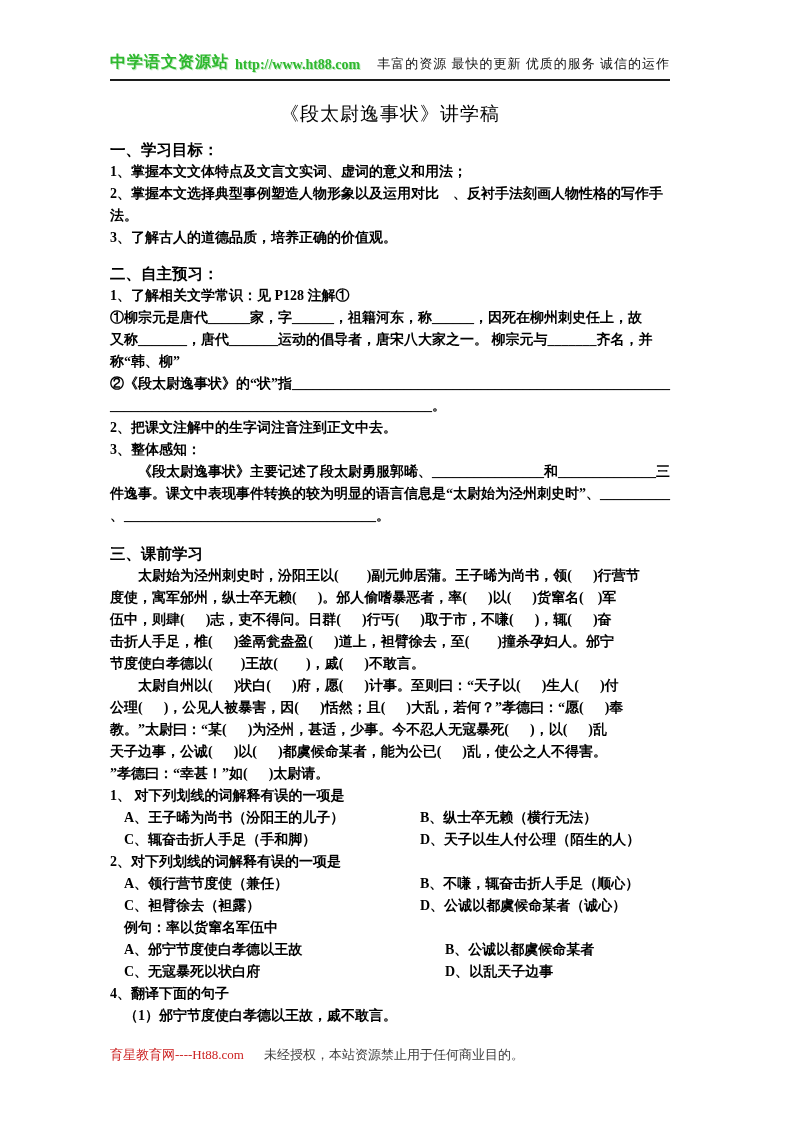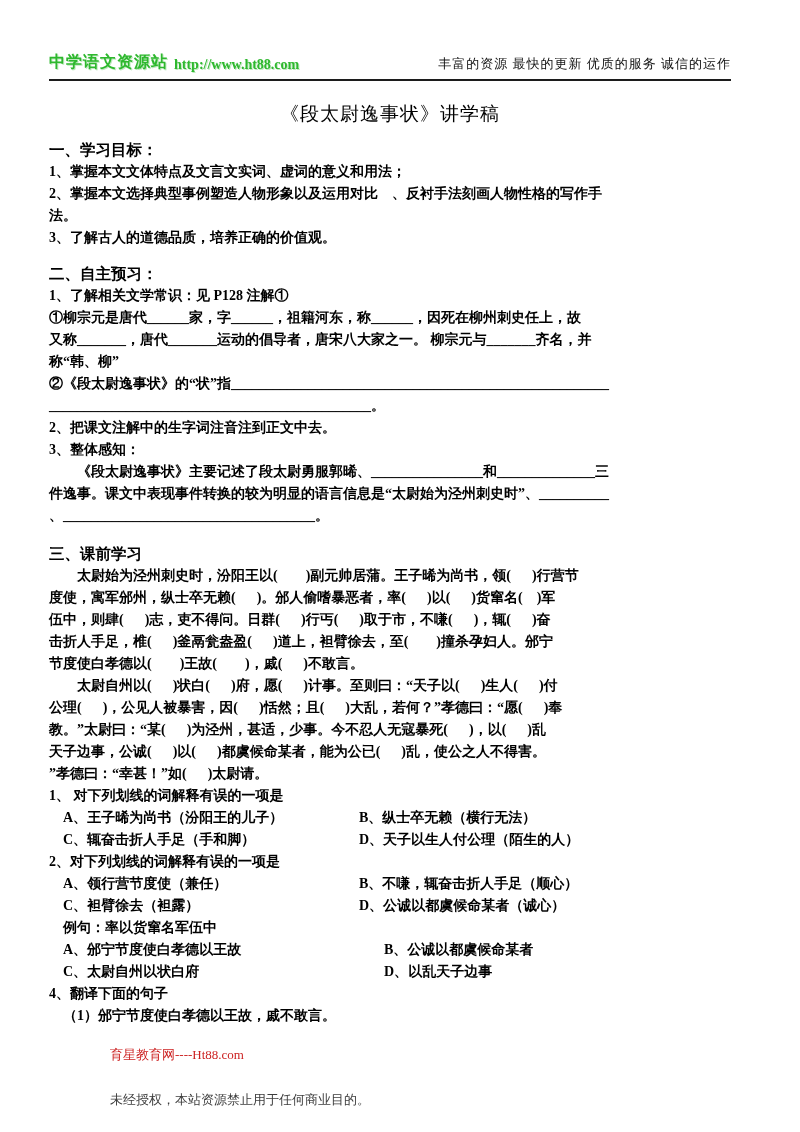--- a/index.html
+++ b/index.html
@@ -1,21 +1,21 @@
 <!DOCTYPE html>
 <html style="--logo_green: #2eb82e; --footer_red: #cc2222;"><head>
 <meta charset="utf-8">
 <style>
   html,body{margin:0;padding:0;background:#888;}
   .page{
     width:800px;height:1132px;position:relative;background:#fff;
     font-family:"Liberation Serif","DejaVu Serif",serif;color:#000;
     margin:0 auto;overflow:hidden;box-sizing:border-box;
   }
-  .content{padding:0 49px;box-sizing:border-box;width:780px;}
+  .content{padding:0 110px;box-sizing:border-box;width:780px;}
   
   .header-row{
     display:flex;justify-content:space-between;align-items:flex-end;
     border-bottom:2px solid #1c1c1c;padding:52px 0 6px 0;
   }
   .logo-group{display:flex;align-items:flex-end;gap:6px;white-space:pre;}
   .logo-cn{
     color:var(--logo_green,#2eb82e);font-weight:bold;font-size:16px;
     text-shadow:1px 1px 0 #bfe8bf;letter-spacing:1px;
   }
@@ -29,21 +29,21 @@
   
   .doc-body{font-weight:bold;}
   .bline{font-size:14px;line-height:22px;white-space:pre;}
   .bline.head{font-size:15.5px;}
   .bline.cols{display:flex;}
   .cell{white-space:pre;display:inline-block;}
   .ul{text-underline-offset:3px;}
   
   .footer{
     position:absolute;top:1046px;left:110px;right:110px;
-    display:flex;align-items:baseline;gap:27px;font-size:13px;white-space:pre;flex-direction:column;
+    display:flex;align-items:baseline;gap:20px;font-size:13px;white-space:pre;
   }
   .footer-site{color:var(--footer_red,#cc2222);}
   .footer-notice{color:#3d3d3d;}
 </style>
 </head>
 <body>
 
 <div class="page">
   <div class="content">
 
@@ -86,21 +86,21 @@
         <div class="bline"><span>天子边事，公诚(      )以(      )都虞候命某者，能为公已(      )乱，</span><span class="ul">使公之人不得害。</span></div>
         <div class="bline"><span>”孝德曰：“幸甚！”如(      )太尉请。</span></div>
         <div class="bline"><span>1、 对下列划线的词解释有误的一项是</span></div>
         <div class="bline cols"><span class="cell" style="width: 310px;"><span>　A、</span><span class="ul">王子</span><span>晞为尚书（汾阳王的儿子）</span></span><span class="cell"><span>B、纵士卒</span><span class="ul">无赖</span><span>（横行无法）</span></span></div>
         <div class="bline cols"><span class="cell" style="width: 310px;"><span>　C、辄奋击折人</span><span class="ul">手足</span><span>（手和脚）</span></span><span class="cell"><span>D、天子以生人付</span><span class="ul">公理</span><span>（陌生的人）</span></span></div>
         <div class="bline"><span>2、对下列划线的词解释有误的一项是</span></div>
         <div class="bline cols"><span class="cell" style="width: 310px;"><span>　A、</span><span class="ul">领</span><span>行营节度使（兼任）</span></span><span class="cell"><span>B、不</span><span class="ul">嗛</span><span>，辄奋击折人手足（顺心）</span></span></div>
         <div class="bline cols"><span class="cell" style="width: 310px;"><span>　C、</span><span class="ul">袒</span><span>臂徐去（袒露）</span></span><span class="cell"><span>D、公</span><span class="ul">诚</span><span>以都虞候命某者（诚心）</span></span></div>
         <div class="bline"><span>　例句：率</span><span class="ul">以</span><span>货窜名军伍中</span></div>
         <div class="bline cols"><span class="cell" style="width: 335px;"><span>　A、邠宁节度使白孝德</span><span class="ul">以</span><span>王故</span></span><span class="cell"><span>B、公诚</span><span class="ul">以</span><span>都虞候命某者</span></span></div>
-        <div class="bline cols"><span class="cell" style="width: 335px;"><span>　C、太尉自州</span><span class="ul">以</span><span>状白府</span></span><span class="cell"><span>D、</span><span class="ul">以</span><span>乱天子边事</span></span></div>
+        <div class="bline cols"><span class="cell" style="width: 335px;"><span>　C、无寇暴死</span><span class="ul">以</span><span>状白府</span></span><span class="cell"><span>D、</span><span class="ul">以</span><span>乱天子边事</span></span></div>
         <div class="bline"><span>4、翻译下面的句子</span></div>
         <div class="bline"><span>　（1）邠宁节度使白孝德以王故，戚不敢言。</span></div>
       </div>
 
   </div>
 
   <div class="footer">
     <span class="footer-site">育星教育网----Ht88.com</span>
     <span class="footer-notice">未经授权，本站资源禁止用于任何商业目的。</span>
   </div>

